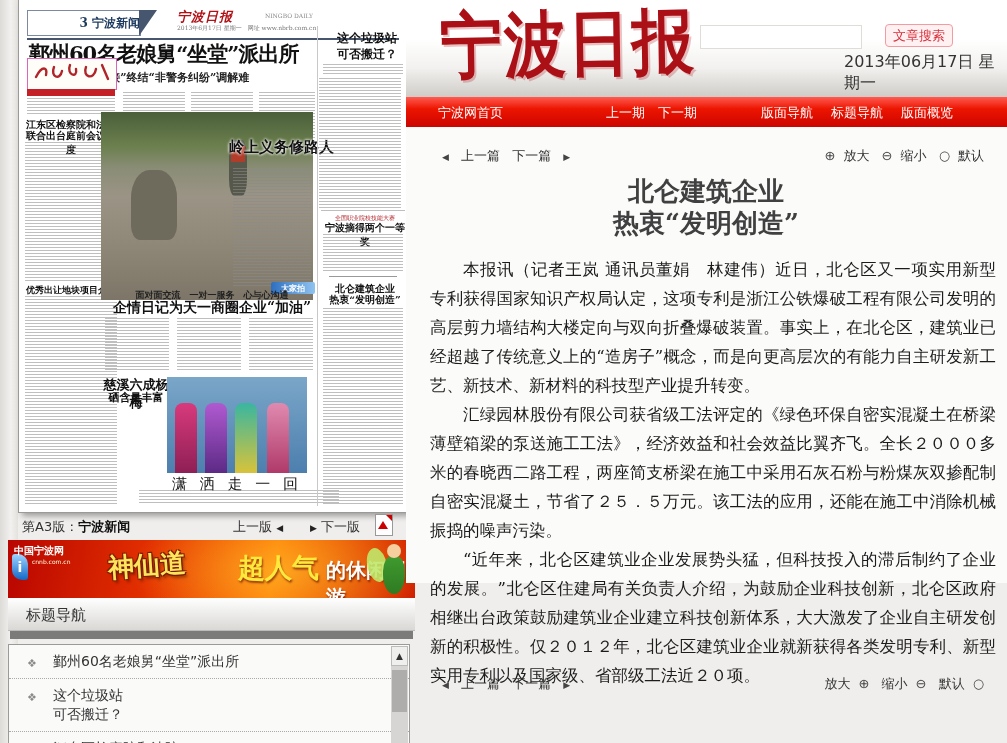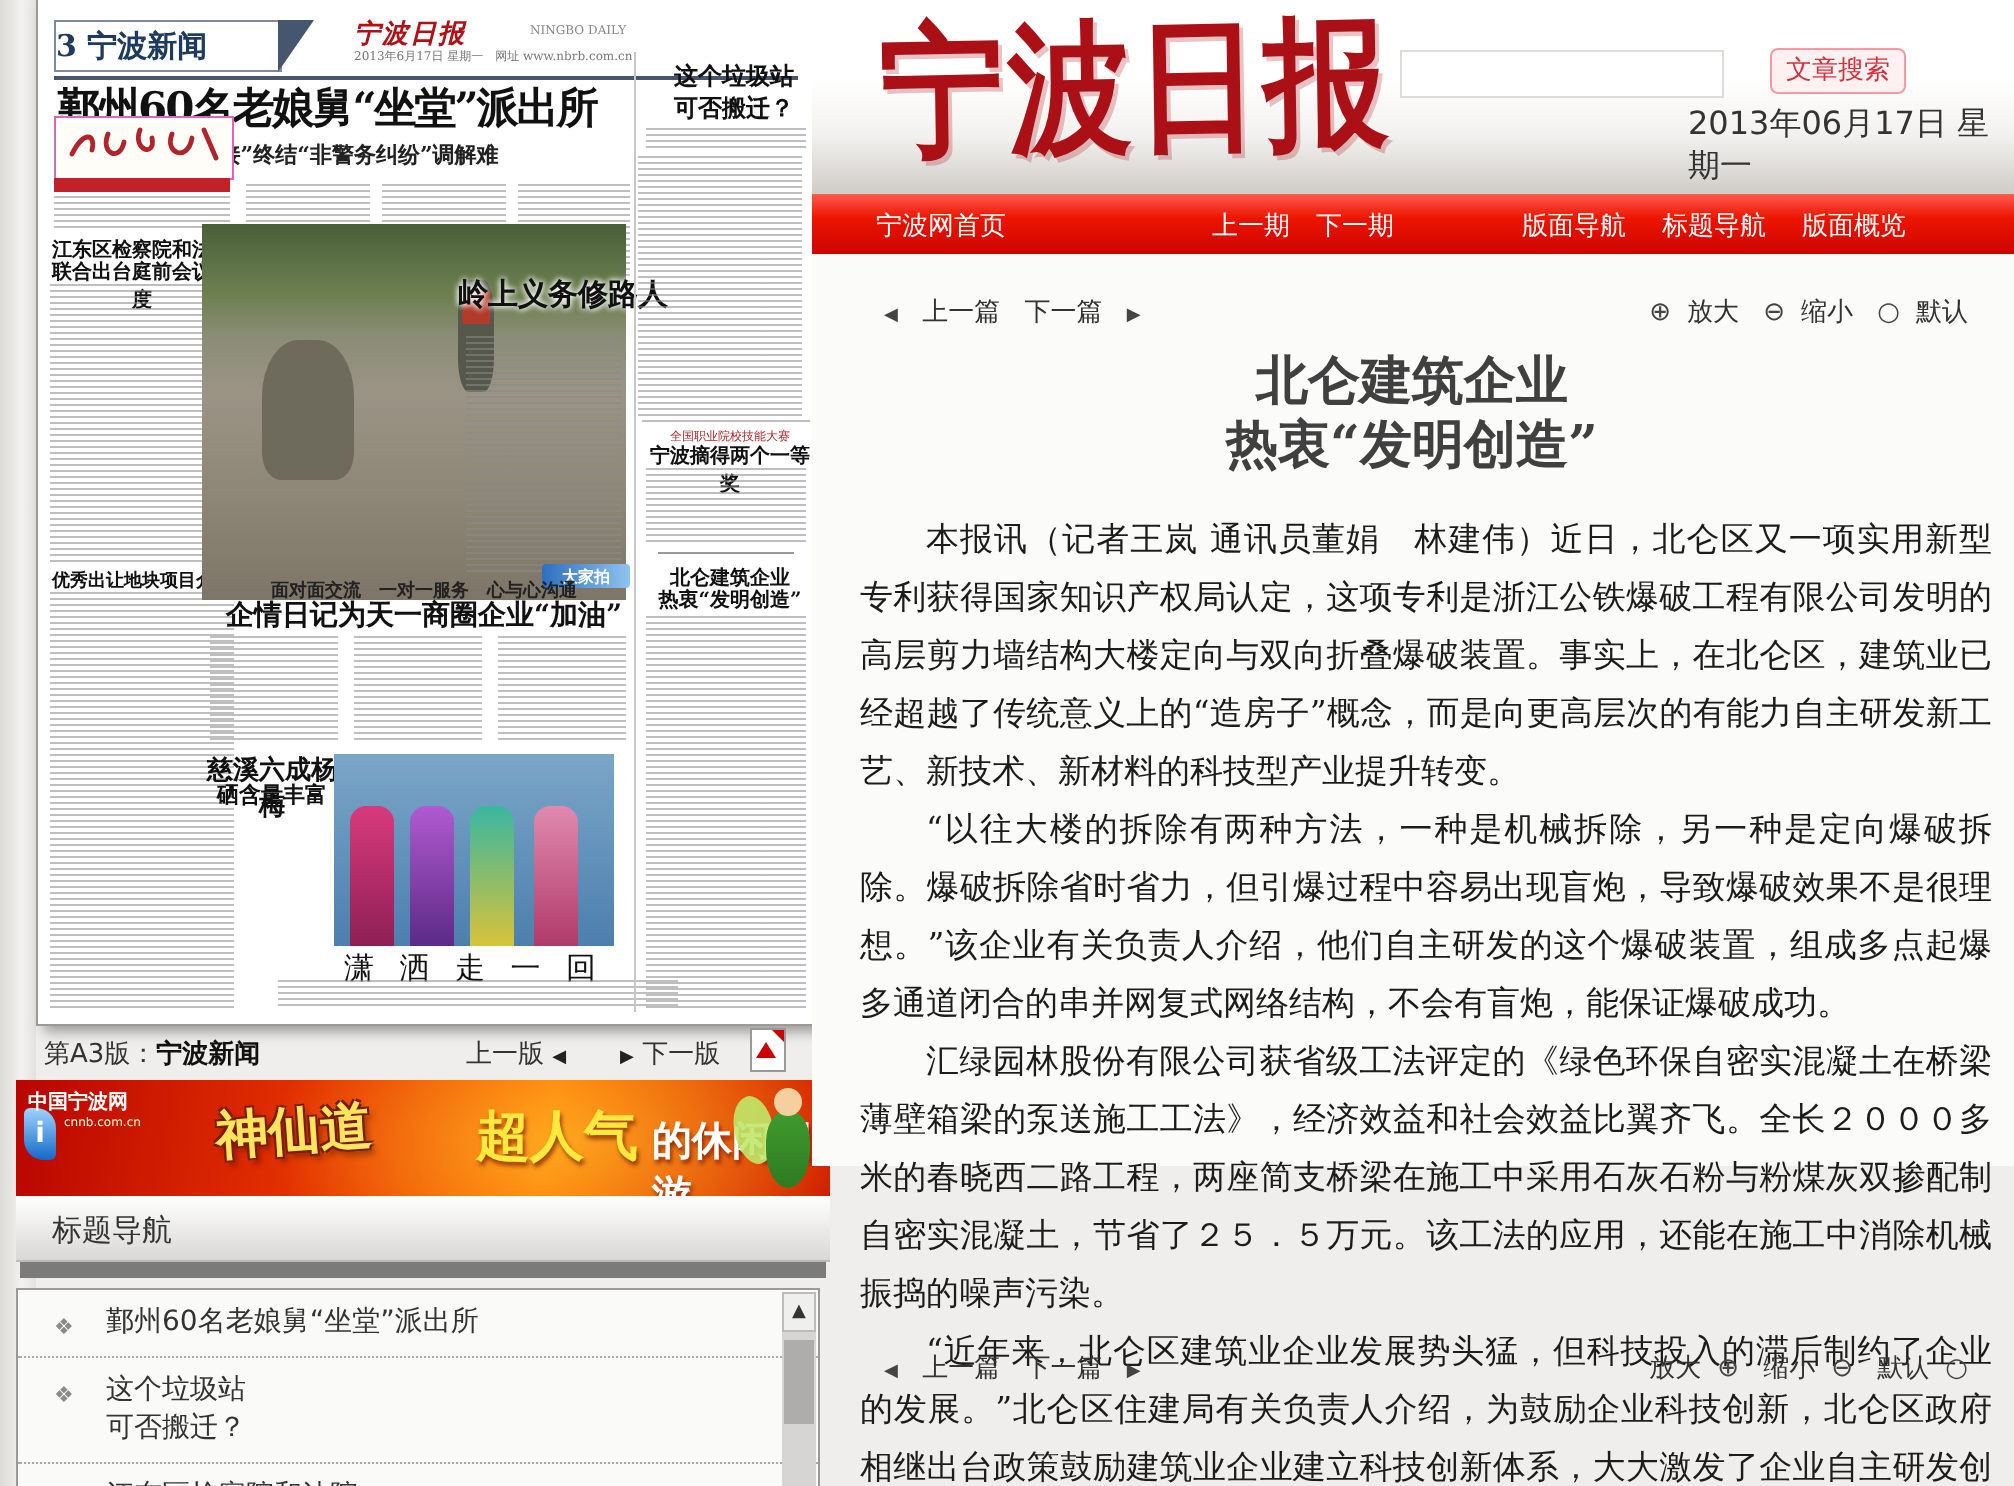--- a/index.html
+++ b/index.html
@@ -6,21 +6,21 @@
   body{font-family:"DejaVu Sans",sans-serif;background:#e7e5e2;}
   #app{position:relative;width:1007px;height:743px;overflow:hidden;background:#efeeec;}
   .abs{position:absolute;}
   
   #left-strip{left:0;top:0;width:18px;height:743px;background:linear-gradient(90deg,#dddbd7,#f2f1ef 60%,#e4e2df);}
   
   #thumb{left:18px;top:0;width:388px;height:512px;background:#fff;border:1px solid #9a9a96;border-top:none;box-shadow:4px 3px 6px rgba(0,0,0,.35);font-family:"DejaVu Serif",serif;overflow:hidden;}
   .micro{background:repeating-linear-gradient(180deg,#8a8a8a 0 1px,transparent 1px 3px);opacity:.55;}
   .vline{width:1px;background:#c8c8c8;}
   #np-head{left:8px;top:8px;width:372px;height:30px;border-bottom:2px solid #46566e;}
-  #np-pageno{left:0;top:2px;width:112px;height:24px;background:#fff;border:1px solid #7b8aa0;color:#1d3a5f;font-weight:bold;font-size:15px;line-height:24px;text-align:left;}
+  #np-pageno{left:0;top:2px;width:112px;height:24px;background:#fff;border:1px solid #7b8aa0;color:#1d3a5f;font-weight:bold;font-size:12px;line-height:24px;text-align:right;}
   #np-flag{left:112px;top:2px;width:0;height:0;border-top:26px solid #46566e;border-right:18px solid transparent;}
   #np-logo{left:150px;top:0;color:#b01116;font-weight:bold;font-size:13px;letter-spacing:1px;font-style:italic;}
   #np-logo-sub{left:238px;top:4px;color:#888;font-size:6px;}
   #np-meta{left:150px;top:16px;color:#777;font-size:6px;}
   #np-headline{left:10px;top:40px;width:330px;color:#111;font-weight:bold;font-size:21px;letter-spacing:-1px;white-space:nowrap;}
   #np-subhead{left:28px;top:70px;width:300px;color:#222;font-weight:bold;font-size:11px;}
   
   #np-callig{left:8px;top:58px;width:88px;height:30px;border:1px solid #d6b;background:#fffdf8;}
   #np-callig svg{display:block;}
   #np-redstrip{left:8px;top:89px;width:88px;height:7px;background:#c32027;}
@@ -268,21 +268,20 @@
       </span>
     </div>
 
     <div id="art-title">
       <div>北仑建筑企业</div>
       <div>热衷“发明创造”</div>
     </div>
 
     <div id="art-body">
       <p>本报讯（记者王岚 通讯员董娟　林建伟）近日，北仑区又一项实用新型专利获得国家知识产权局认定，这项专利是浙江公铁爆破工程有限公司发明的高层剪力墙结构大楼定向与双向折叠爆破装置。事实上，在北仑区，建筑业已经超越了传统意义上的“造房子”概念，而是向更高层次的有能力自主研发新工艺、新技术、新材料的科技型产业提升转变。</p>
-      <p>“以往大楼的拆除有两种方法，一种是机械拆除，另一种是定向爆破拆除。爆破拆除省时省力，但引爆过程中容易出现盲炮，导致爆破效果不是很理想。”该企业有关负责人介绍，他们自主研发的这个爆破装置，组成多点起爆多通道闭合的串并网复式网络结构，不会有盲炮，能保证爆破成功。</p>
       <p>汇绿园林股份有限公司获省级工法评定的《绿色环保自密实混凝土在桥梁薄壁箱梁的泵送施工工法》，经济效益和社会效益比翼齐飞。全长２０００多米的春晓西二路工程，两座简支桥梁在施工中采用石灰石粉与粉煤灰双掺配制自密实混凝土，节省了２５．５万元。该工法的应用，还能在施工中消除机械振捣的噪声污染。</p>
       <p>“近年来，北仑区建筑业企业发展势头猛，但科技投入的滞后制约了企业的发展。”北仑区住建局有关负责人介绍，为鼓励企业科技创新，北仑区政府相继出台政策鼓励建筑业企业建立科技创新体系，大大激发了企业自主研发创新的积极性。仅２０１２年，北仑区建筑业企业就新获得各类发明专利、新型实用专利以及国家级、省部级工法近２０项。</p>
     </div>
 
     <div class="toolbar" style="top:548px;">
       <span class="left">
         <span class="icn" style="font-size:9px;">◀</span>
         <span>上一篇</span>
         <span>下一篇</span>
         <span class="icn" style="font-size:9px;">▶</span>

